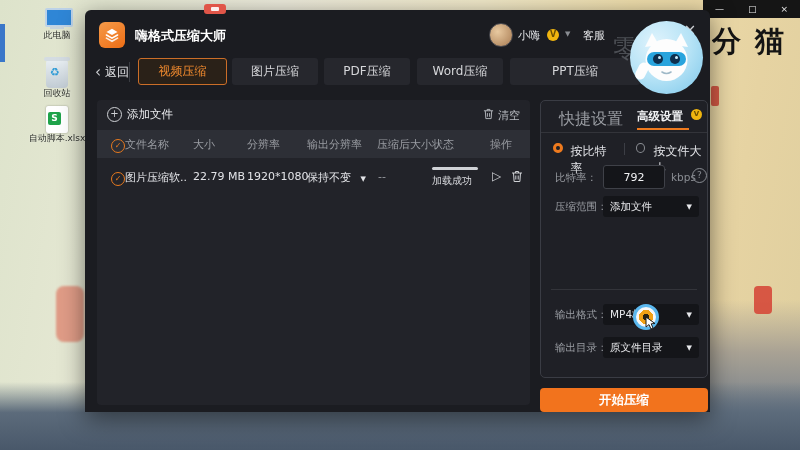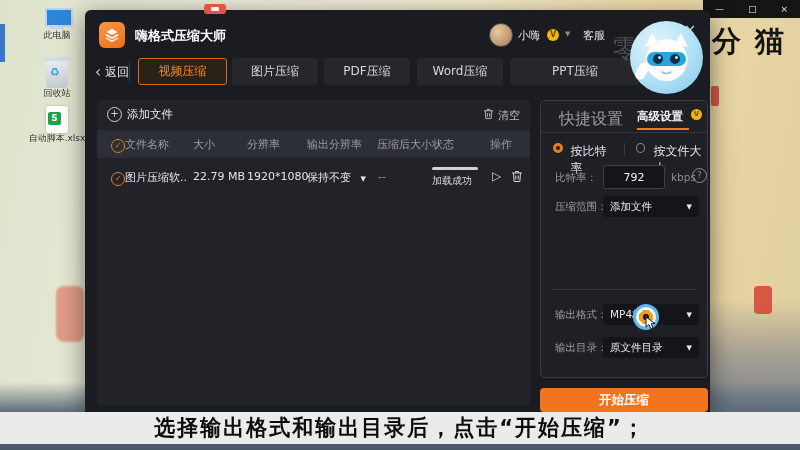--- a/index.html
+++ b/index.html
@@ -326,17 +326,14 @@
     <circle cx="37.5" cy="40" r="21" fill="#fdfdfd"></circle>
     <rect x="18" y="32" width="39" height="14" rx="7" fill="#29a4dd"></rect>
     <circle cx="29" cy="39" r="5" fill="#0e2f4e"></circle>
     <circle cx="46" cy="39" r="5" fill="#0e2f4e"></circle>
     <circle cx="30.5" cy="37.5" r="1.5" fill="#cfeefb"></circle>
     <circle cx="47.5" cy="37.5" r="1.5" fill="#cfeefb"></circle>
     <path d="M33 52 q4.5 3 9 0" stroke="#9fb9c8" stroke-width="1.6" fill="none" stroke-linecap="round"></path>
     <rect x="8" y="42" width="10" height="18" rx="5" transform="rotate(28 13 51)" fill="#fdfdfd"></rect>
   </svg>
 
-  <div class="abs subband">
-    <span class="txt">选择输出格式和输出目录后，点击“开始压缩”；</span>
-  </div>
 
 </div>
 
 </body></html>

